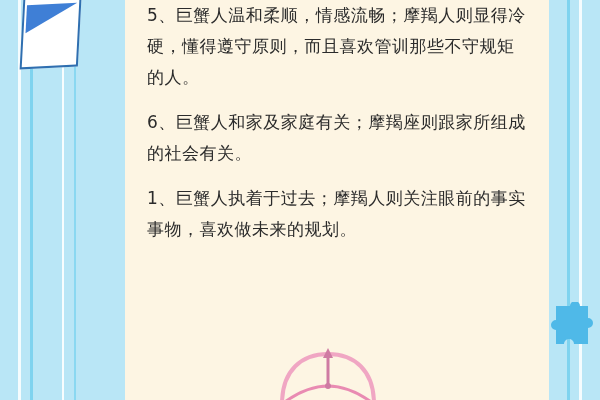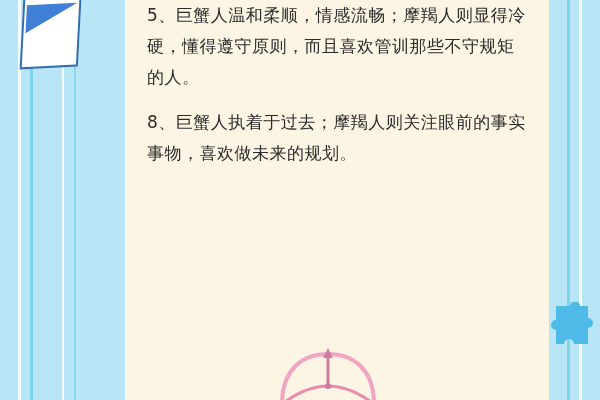--- a/index.html
+++ b/index.html
@@ -119,21 +119,22 @@
   <div class="stripe r1"></div>
   <div class="stripe r2"></div>
   <div class="stripe r3"></div>
   <div class="stripe r4"></div>
 
   <div class="corner-fold"></div>
 
   <div class="card">
     <div class="card-inner">
       <p class="para first">5、巨蟹人温和柔顺，情感流畅；摩羯人则显得冷硬，懂得遵守原则，而且喜欢管训那些不守规矩的人。</p>
-      <p class="para">8、巨蟹人执着于过去；摩羯人则关注眼前的事实事物，喜欢做未来的规划。</p>
+      <p class="para">6、巨蟹人和家及家庭有关；摩羯座则跟家所组成的社会有关。</p>
+      <p class="para">1、巨蟹人执着于过去；摩羯人则关注眼前的事实事物，喜欢做未来的规划。</p>
     </div>
   </div>
 
   <svg class="bow" viewBox="0 0 120 58">
     <path d="M14,56 C14,22 34,6 60,6 C86,6 106,22 106,56" fill="none" stroke="#f0a6c3" stroke-width="4"></path>
     <path d="M14,56 C30,44 46,38 60,38 C74,38 90,44 106,56" fill="none" stroke="#e98bb2" stroke-width="3"></path>
     <line x1="60" y1="38" x2="60" y2="4" stroke="#cf7ba3" stroke-width="3"></line>
     <polygon points="60,0 55,10 65,10" fill="#cf7ba3"></polygon>
     <circle cx="60" cy="38" r="3" fill="#cf7ba3"></circle>
   </svg>

